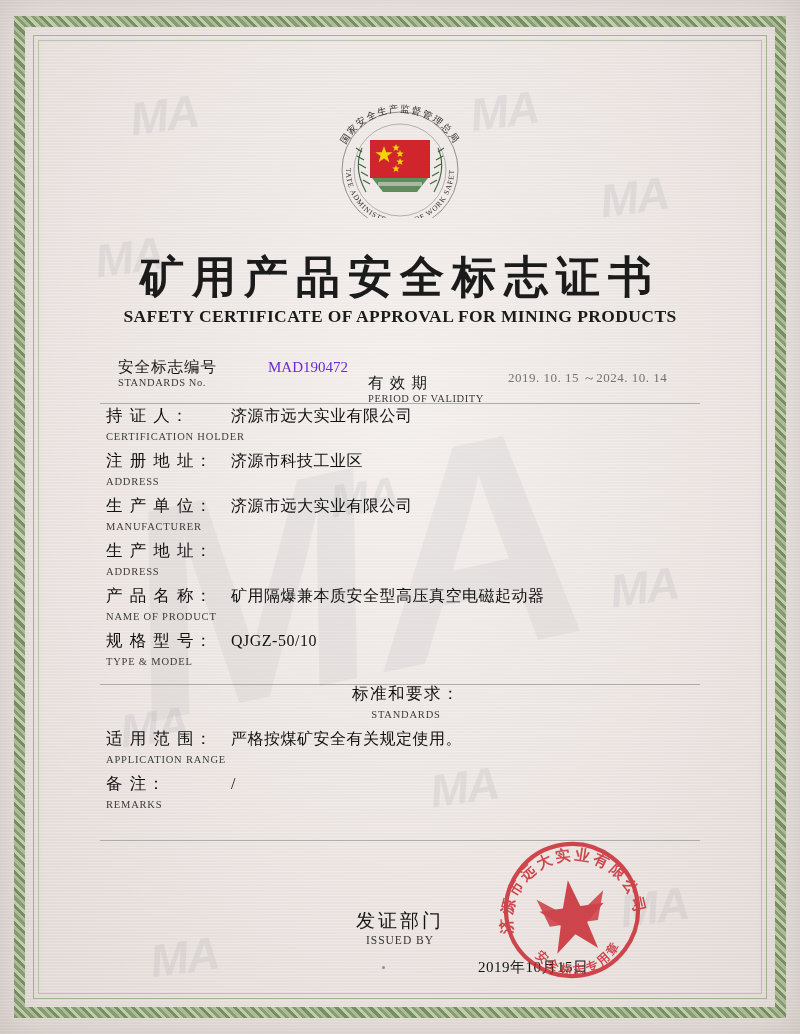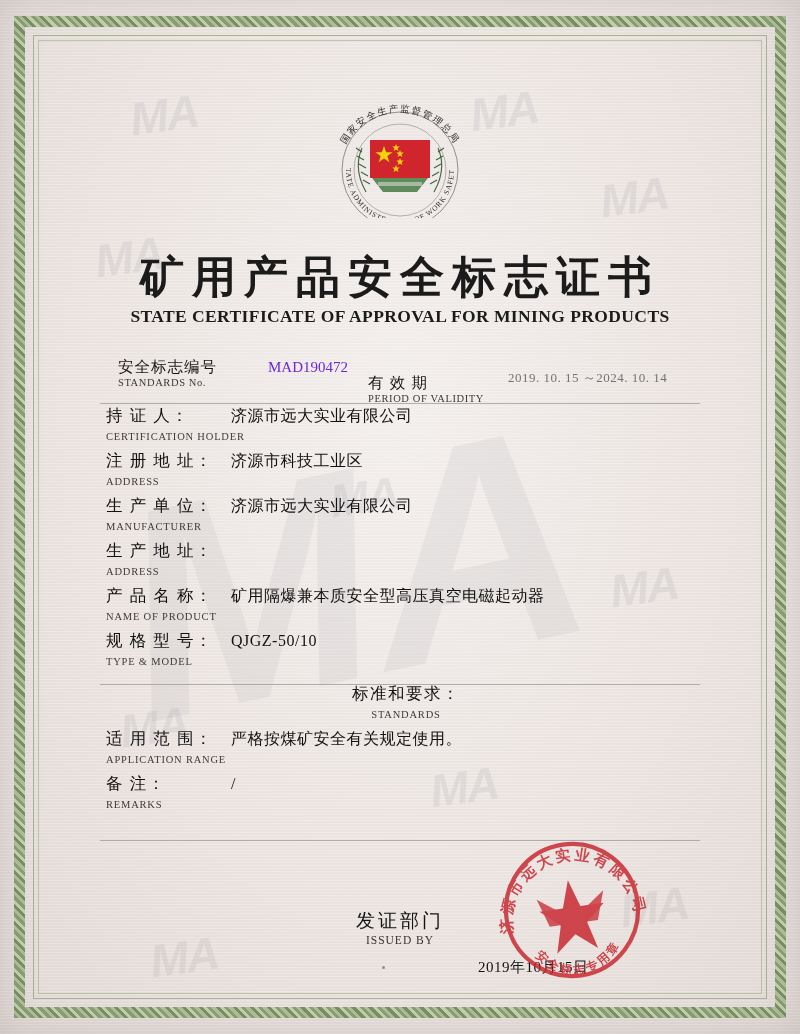--- a/index.html
+++ b/index.html
@@ -331,21 +331,21 @@
         <polygon points="80,62 81,64.6 83.8,64.6 81.6,66.3 82.4,69 80,67.4 77.6,69 78.4,66.3 76.2,64.6 79,64.6"></polygon>
         <polygon points="76,69 77,71.6 79.8,71.6 77.6,73.3 78.4,76 76,74.4 73.6,76 74.4,73.3 72.2,71.6 75,71.6"></polygon>
       </g>
 
       <path d="M52,82 L108,82 L97,96 L63,96 Z" fill="#2f6b2f" opacity="0.75"></path>
       <rect x="58" y="86" width="44" height="4" fill="#e3e0da" opacity="0.55"></rect>
     </svg>
   </div>
 
   <div class="title-cn">矿用产品安全标志证书</div>
-  <div class="title-en">STATE CERTIFICATE OF APPROVAL FOR MINING PRODUCTS</div>
+  <div class="title-en">SAFETY CERTIFICATE OF APPROVAL FOR MINING PRODUCTS</div>
 
   <div class="approval-row">
     <span class="stack">
       <span class="lbl-cn">安全标志编号</span>
       <span class="lbl-en">STANDARDS No.</span>
     </span>
     <span class="approval-no-val">MAD190472</span>
 
     <span class="stack validity-block">
       <span class="lbl-cn">有 效 期</span>

